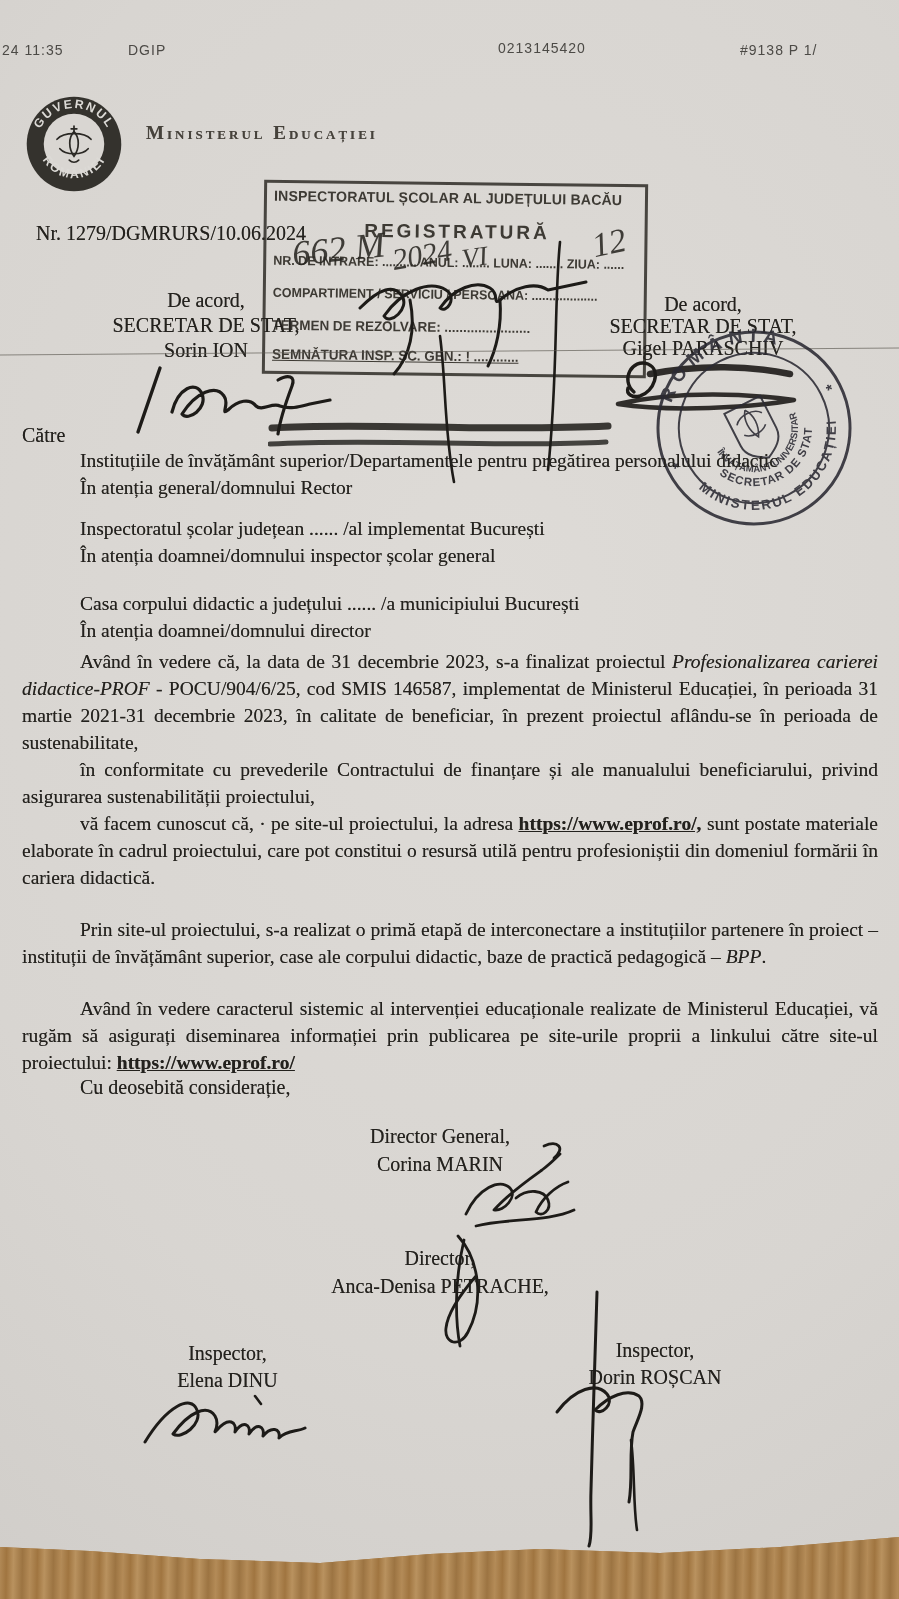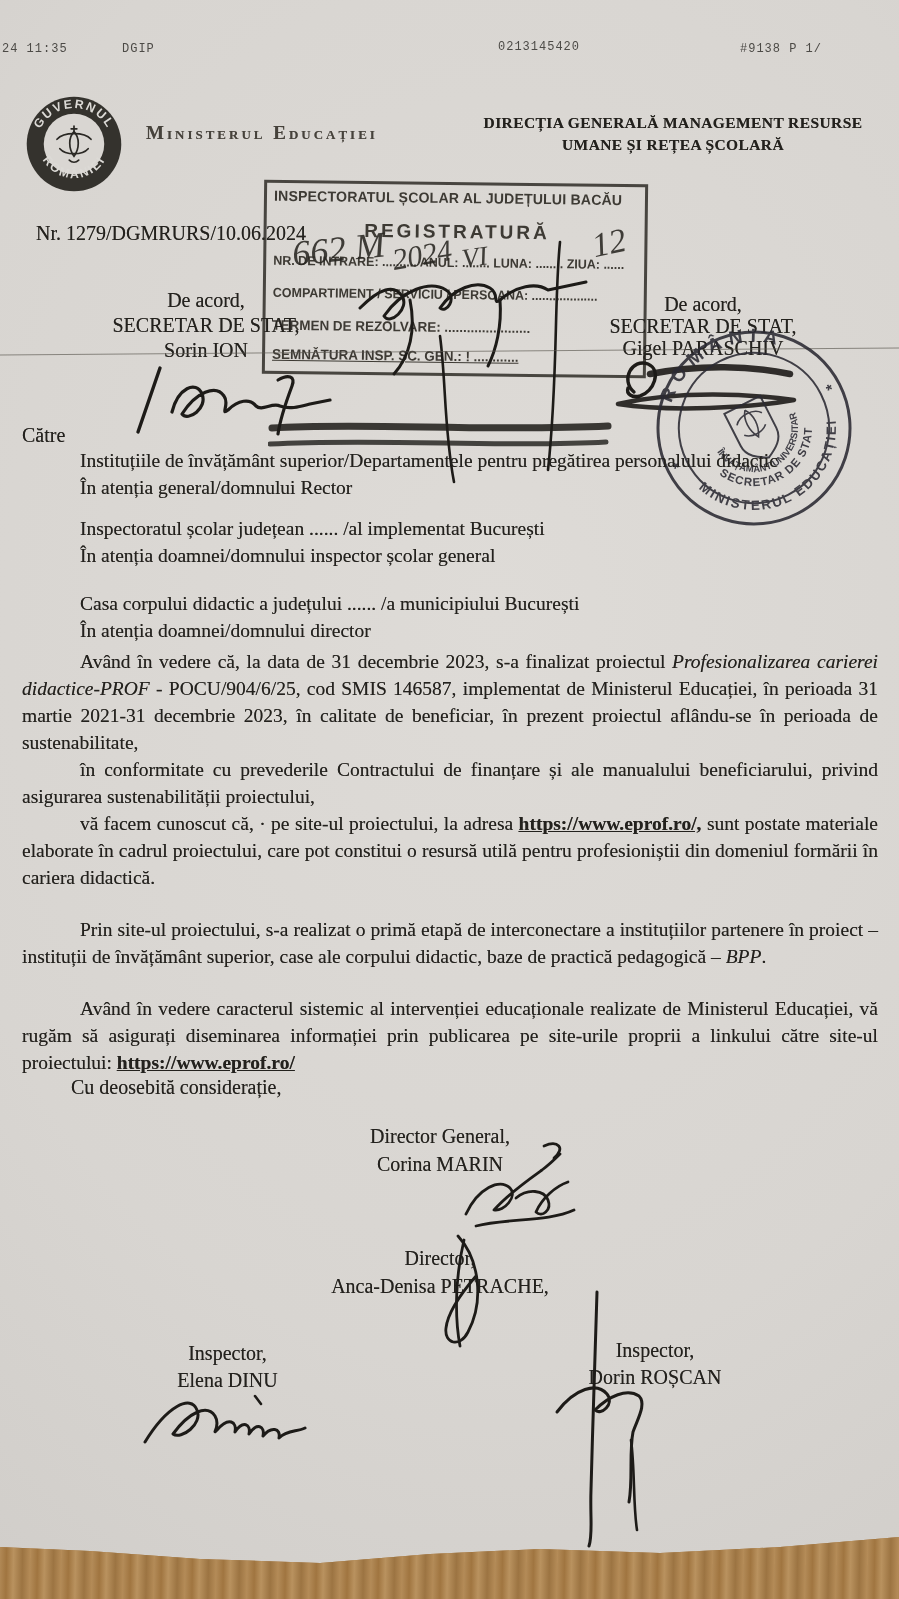--- a/index.html
+++ b/index.html
@@ -14,21 +14,21 @@
   }
   .wood{
     position:absolute;left:0;bottom:0;width:899px;height:70px;
     background:
       repeating-linear-gradient(91deg, #b28a57 0px, #a07540 7px, #b9925f 14px, #9c7442 23px, #b58c58 31px),
       #a97e4c;
     clip-path:polygon(0 18px,90px 22px,200px 30px,320px 34px,430px 25px,540px 20px,660px 24px,780px 18px,899px 8px,899px 70px,0 70px);
   }
   .ink{color:#23211d;text-shadow:0 0 .6px rgba(35,33,29,.55);}
   .t{position:absolute;white-space:nowrap;}
-  .fax{font-family:Liberation Mono, monospace;font-size:12px;color:#4c4a46;letter-spacing:1px;}
+  .fax{font-family:Liberation Sans, sans-serif;font-size:14px;color:#4c4a46;letter-spacing:1px;}
   .ministry{font-size:19px;font-variant:small-caps;letter-spacing:3px;color:#46423b;font-weight:600;text-shadow:0 0 .6px rgba(70,66,59,.5);}
   .dir-block{position:absolute;left:470px;top:112px;width:406px;text-align:center;font-weight:bold;font-size:15.5px;line-height:22px;letter-spacing:.4px;}
   .refnum{font-size:20px;}
   .stampbox{
     position:absolute;left:263px;top:182px;width:378px;height:188px;
     border:3px solid rgba(46,43,38,.85);
     transform:rotate(.7deg);
     font-family:"Liberation Sans", sans-serif;
     color:rgba(48,44,38,.92);
   }
@@ -53,21 +53,21 @@
   .logo{position:absolute;left:22px;top:90px;width:104px;height:108px;}
   .cblock{position:absolute;text-align:center;}
 </style>
 </head>
 <body>
 
 <div class="photo">
 
   <div>
     <span class="t fax" style="left:2px;top:42px;">24 11:35</span>
-    <span class="t fax" style="left:122px;top:42px;">DGIP</span>
+    <span class="t fax" style="left:128px;top:42px;">DGIP</span>
     <span class="t fax" style="left:498px;top:40px;">0213145420</span>
     <span class="t fax" style="left:740px;top:42px;">#9138  P   1/</span>
   </div>
 
   <svg class="logo" viewBox="0 0 110 110">
     <defs>
       <path id="lgTop" d="M 15,57 A 40,40 0 0 1 95,57"></path>
       <path id="lgBot" d="M 17,53 A 38,38 0 0 0 93,53"></path>
     </defs>
     <circle cx="55" cy="55" r="50" fill="#34322d"></circle>
@@ -81,24 +81,20 @@
     <g stroke="#2a2824" stroke-width="1.8" fill="none" stroke-linecap="round">
       <path d="M55,36 l0,6 M52,39 l6,0"></path>
       <path d="M55,42 C61,48 61,60 55,68 C49,60 49,48 55,42"></path>
       <path d="M37,50 C44,42 66,42 73,50"></path>
       <path d="M40,60 C46,67 64,67 70,60"></path>
       <path d="M50,72 C53,75 57,75 60,72"></path>
     </g>
   </svg>
 
   <span class="t ministry" style="left:146px;top:122px;">Ministerul Educației</span>
-  <div class="dir-block ink">
-    <div>DIRECȚIA GENERALĂ MANAGEMENT RESURSE</div>
-    <div>UMANE ȘI REȚEA ȘCOLARĂ</div>
-  </div>
 
   <span class="t ink refnum" style="left:22px;top:222px;margin-left:14px;">Nr. 1279/DGMRURS/10.06.2024</span>
 
   <div class="stampbox">
     <div class="row sb-title">INSPECTORATUL ȘCOLAR AL JUDEȚULUI BACĂU</div>
     <div class="row sb-reg">REGISTRATURĂ</div>
     <div class="row sb-small" style="top:70px;">NR. DE INTRARE: .......... ANUL: ........ LUNA: ........ ZIUA: ......</div>
     <div class="row sb-small" style="top:102px;">COMPARTIMENT / SERVICIU / PERSOANA: ...................</div>
     <div class="row sb-small" style="top:134px;font-size:14px;">TERMEN DE REZOLVARE: .......................</div>
     <div class="row sb-small" style="top:163px;font-size:14px;text-decoration:underline;">SEMNĂTURA INSP. ȘC. GEN.: ! ............</div>
@@ -202,21 +198,21 @@
   </div>
 
   <div class="letter ink">
     <p><span>Având în vedere că, la data de 31 decembrie 2023, s-a finalizat proiectul </span><i>Profesionalizarea carierei didactice-PROF</i><span> - POCU/904/6/25, cod SMIS 146587, implementat de Ministerul Educației, în perioada 31 martie 2021-31 decembrie 2023, în calitate de beneficiar, în prezent proiectul aflându-se în perioada de sustenabilitate,</span></p>
     <p class="cont">în conformitate cu prevederile Contractului de finanțare și ale manualului beneficiarului, privind asigurarea sustenabilității proiectului,</p>
     <p class="cont"><span>vă facem cunoscut că,  ·  pe site-ul proiectului, la adresa </span><span class="lnk">https://www.eprof.ro/,</span><span> sunt postate materiale elaborate în cadrul proiectului, care pot constitui o resursă utilă pentru profesioniștii din domeniul formării în cariera didactică.</span></p>
     <p class="sp"><span>Prin site-ul proiectului, s-a realizat o primă etapă de interconectare a instituțiilor partenere în proiect – instituții de învățământ superior, case ale corpului didactic, baze de practică pedagogică – </span><i>BPP</i><span>.</span></p>
     <p class="sp"><span>Având în vedere caracterul sistemic al intervenției educaționale realizate de Ministerul Educației, vă rugăm să asigurați diseminarea informației prin publicarea pe site-urile proprii a linkului către site-ul proiectului: </span><span class="lnk">https://www.eprof.ro/</span></p>
   </div>
 
-  <span class="t ink" style="left:71px;top:1076px;font-size:20px;">Cu deosebită considerație,</span>
+  <span class="t ink" style="left:80px;top:1076px;font-size:20px;">Cu deosebită considerație,</span>
 
   <div class="cblock ink" style="left:330px;top:1122px;width:220px;font-size:20px;line-height:28px;">
     <div>Director General,</div>
     <div>Corina MARIN</div>
   </div>
   <svg class="sig" style="left:448px;top:1138px;" width="130" height="105" viewBox="0 0 130 105">
     <path d="M96,8 C110,2 118,10 106,20" stroke-width="2.8"></path>
     <path d="M18,76 C30,50 52,40 62,50 C70,58 56,74 46,72 C60,56 80,42 94,32 C102,26 108,20 112,16" stroke-width="2.8"></path>
     <path d="M68,60 C80,50 96,52 100,62 C104,72 94,80 88,74 C94,60 108,48 120,44" stroke-width="2.8"></path>
     <path d="M28,88 C60,80 100,84 126,72" stroke-width="2.8"></path>

